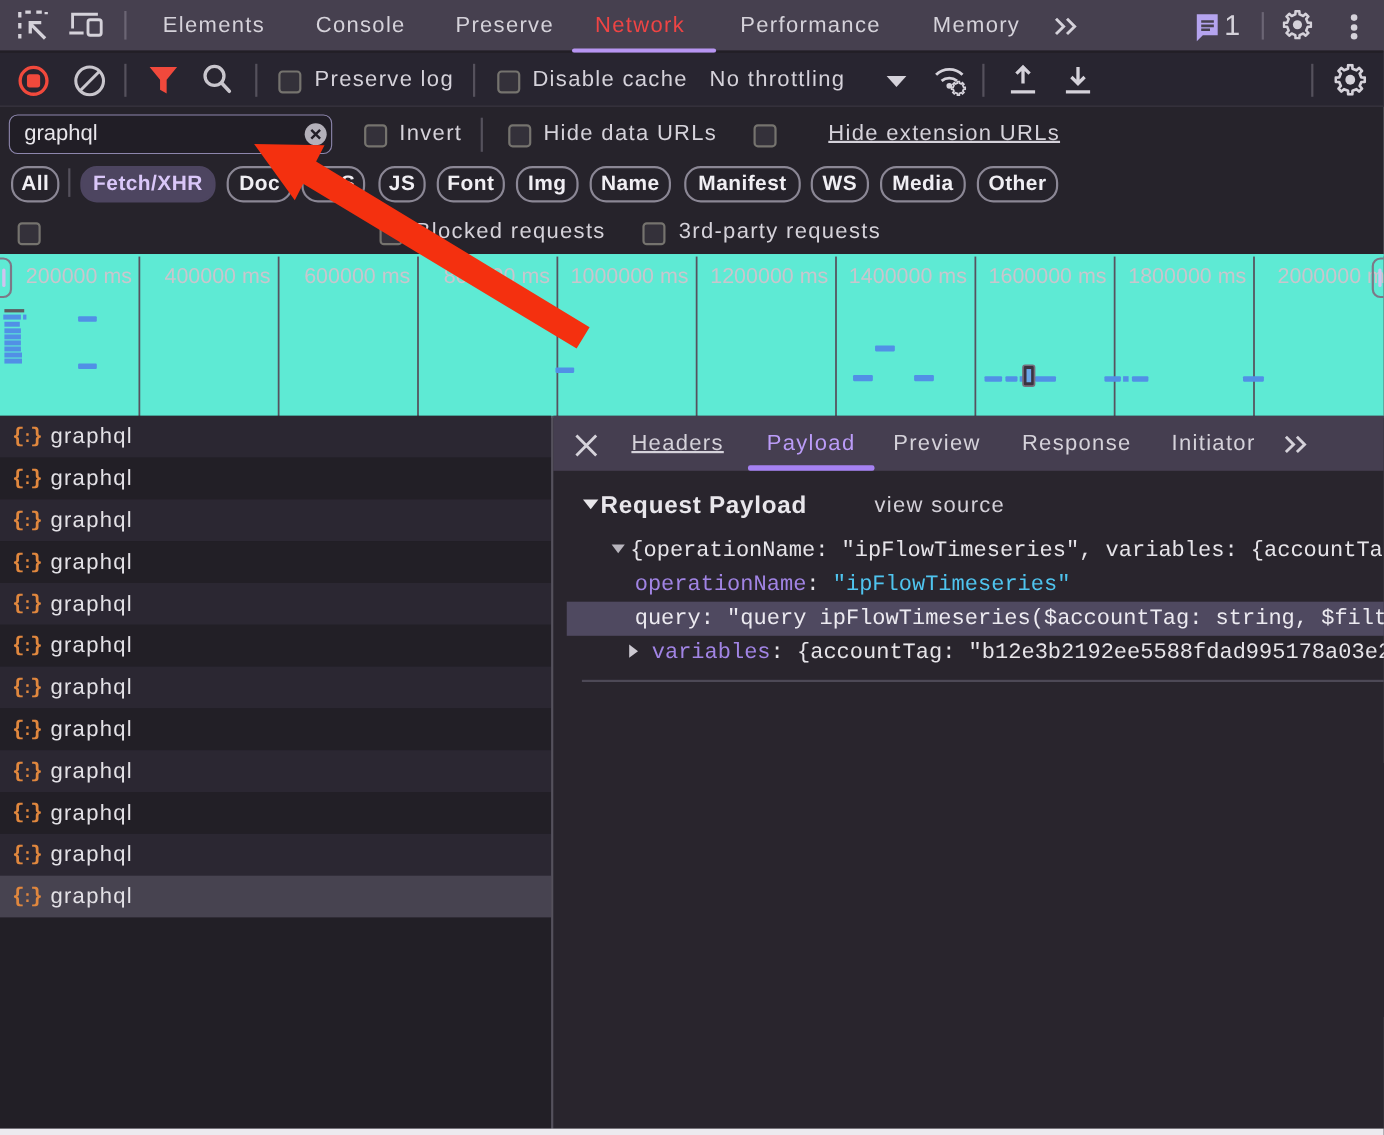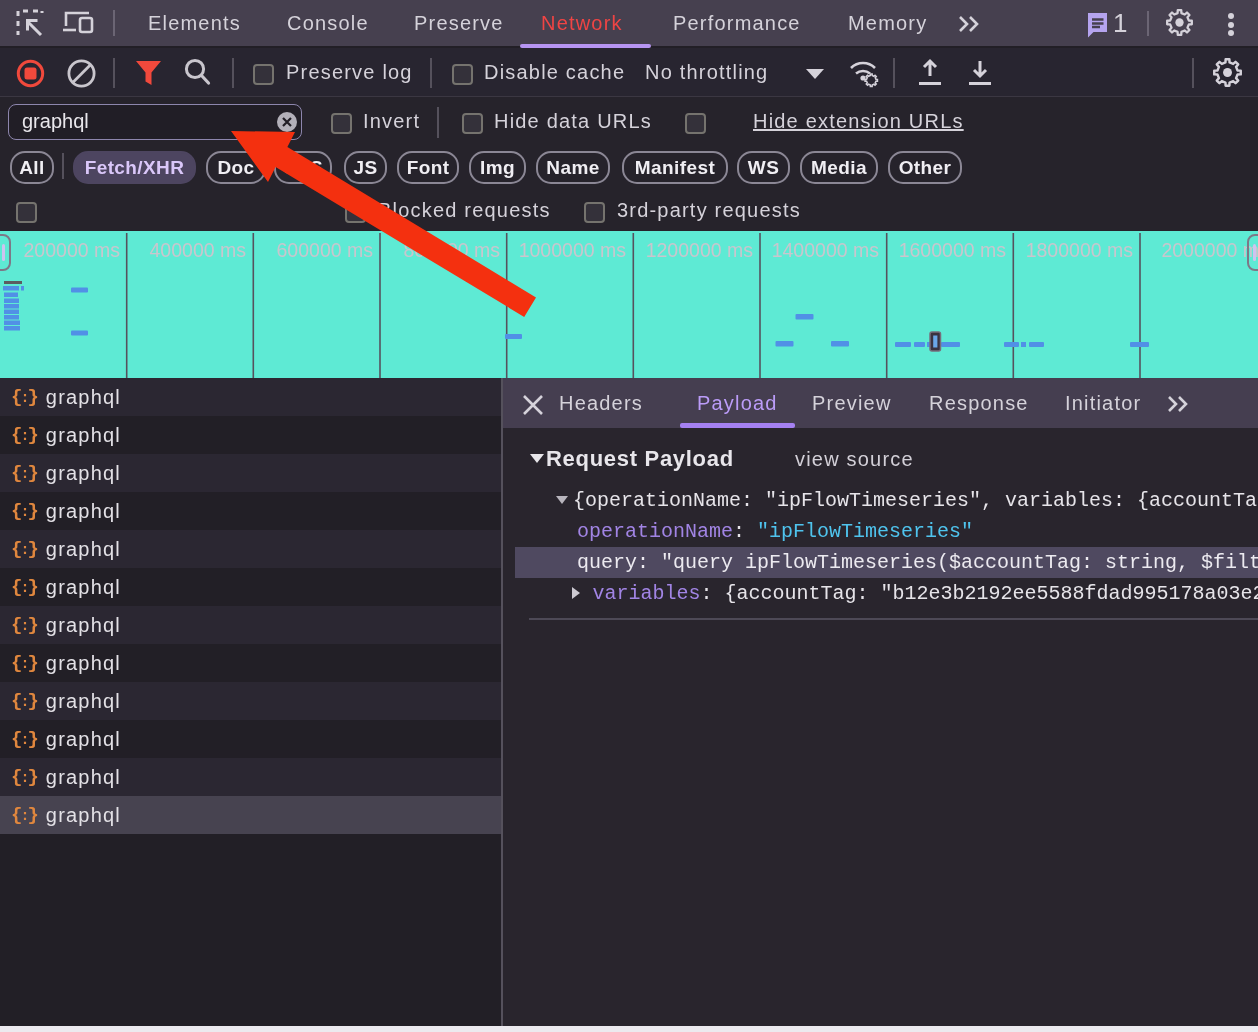--- a/index.html
+++ b/index.html
@@ -263,21 +263,21 @@
           <span style="color:#e0873e;font-family:'Liberation Mono',monospace;font-weight:700;font-size:19px;letter-spacing:-2px;margin:0 0 0 11px;">{<span style="font-size:15px;">:</span>}</span>
           <span style="color:#e3e1e6;font-size:20px;letter-spacing:1.2px;margin-left:9px;">graphql</span>
         </div>
       </div>
   </div>
   <div class="abs" id="rightpanel" style="left:503px;top:378px;width:755px;height:648px;background:#29252d;">
     <div style="height:50px;background:#453e50;position:relative;">
       <svg style="position:absolute;left:19px;top:16px" width="22" height="22" viewBox="0 0 22 22">
         <path d="M2 2 L20 20 M20 2 L2 20" stroke="#d5d2da" stroke-width="2.6"></path>
       </svg>
-      <div class="lbl" style="position:absolute;left:56px;top:14px;">Headers</div>
+      <div class="lbl" style="position:absolute;left:71px;top:14px;text-decoration:underline;">Headers</div>
       <div class="lbl" style="position:absolute;left:194px;top:14px;color:#bb9cf8;">Payload</div>
       <div class="lbl" style="position:absolute;left:309px;top:14px;">Preview</div>
       <div class="lbl" style="position:absolute;left:426px;top:14px;">Response</div>
       <div class="lbl" style="position:absolute;left:562px;top:14px;">Initiator</div>
       <svg style="position:absolute;left:663px;top:17px" width="24" height="18" viewBox="0 0 24 18">
         <g stroke="#d5d2da" fill="none" stroke-width="2.6">
             <path d="M3 2 L10 9 L3 16"></path>
             <path d="M13 2 L20 9 L13 16"></path>
           </g>
       </svg>

